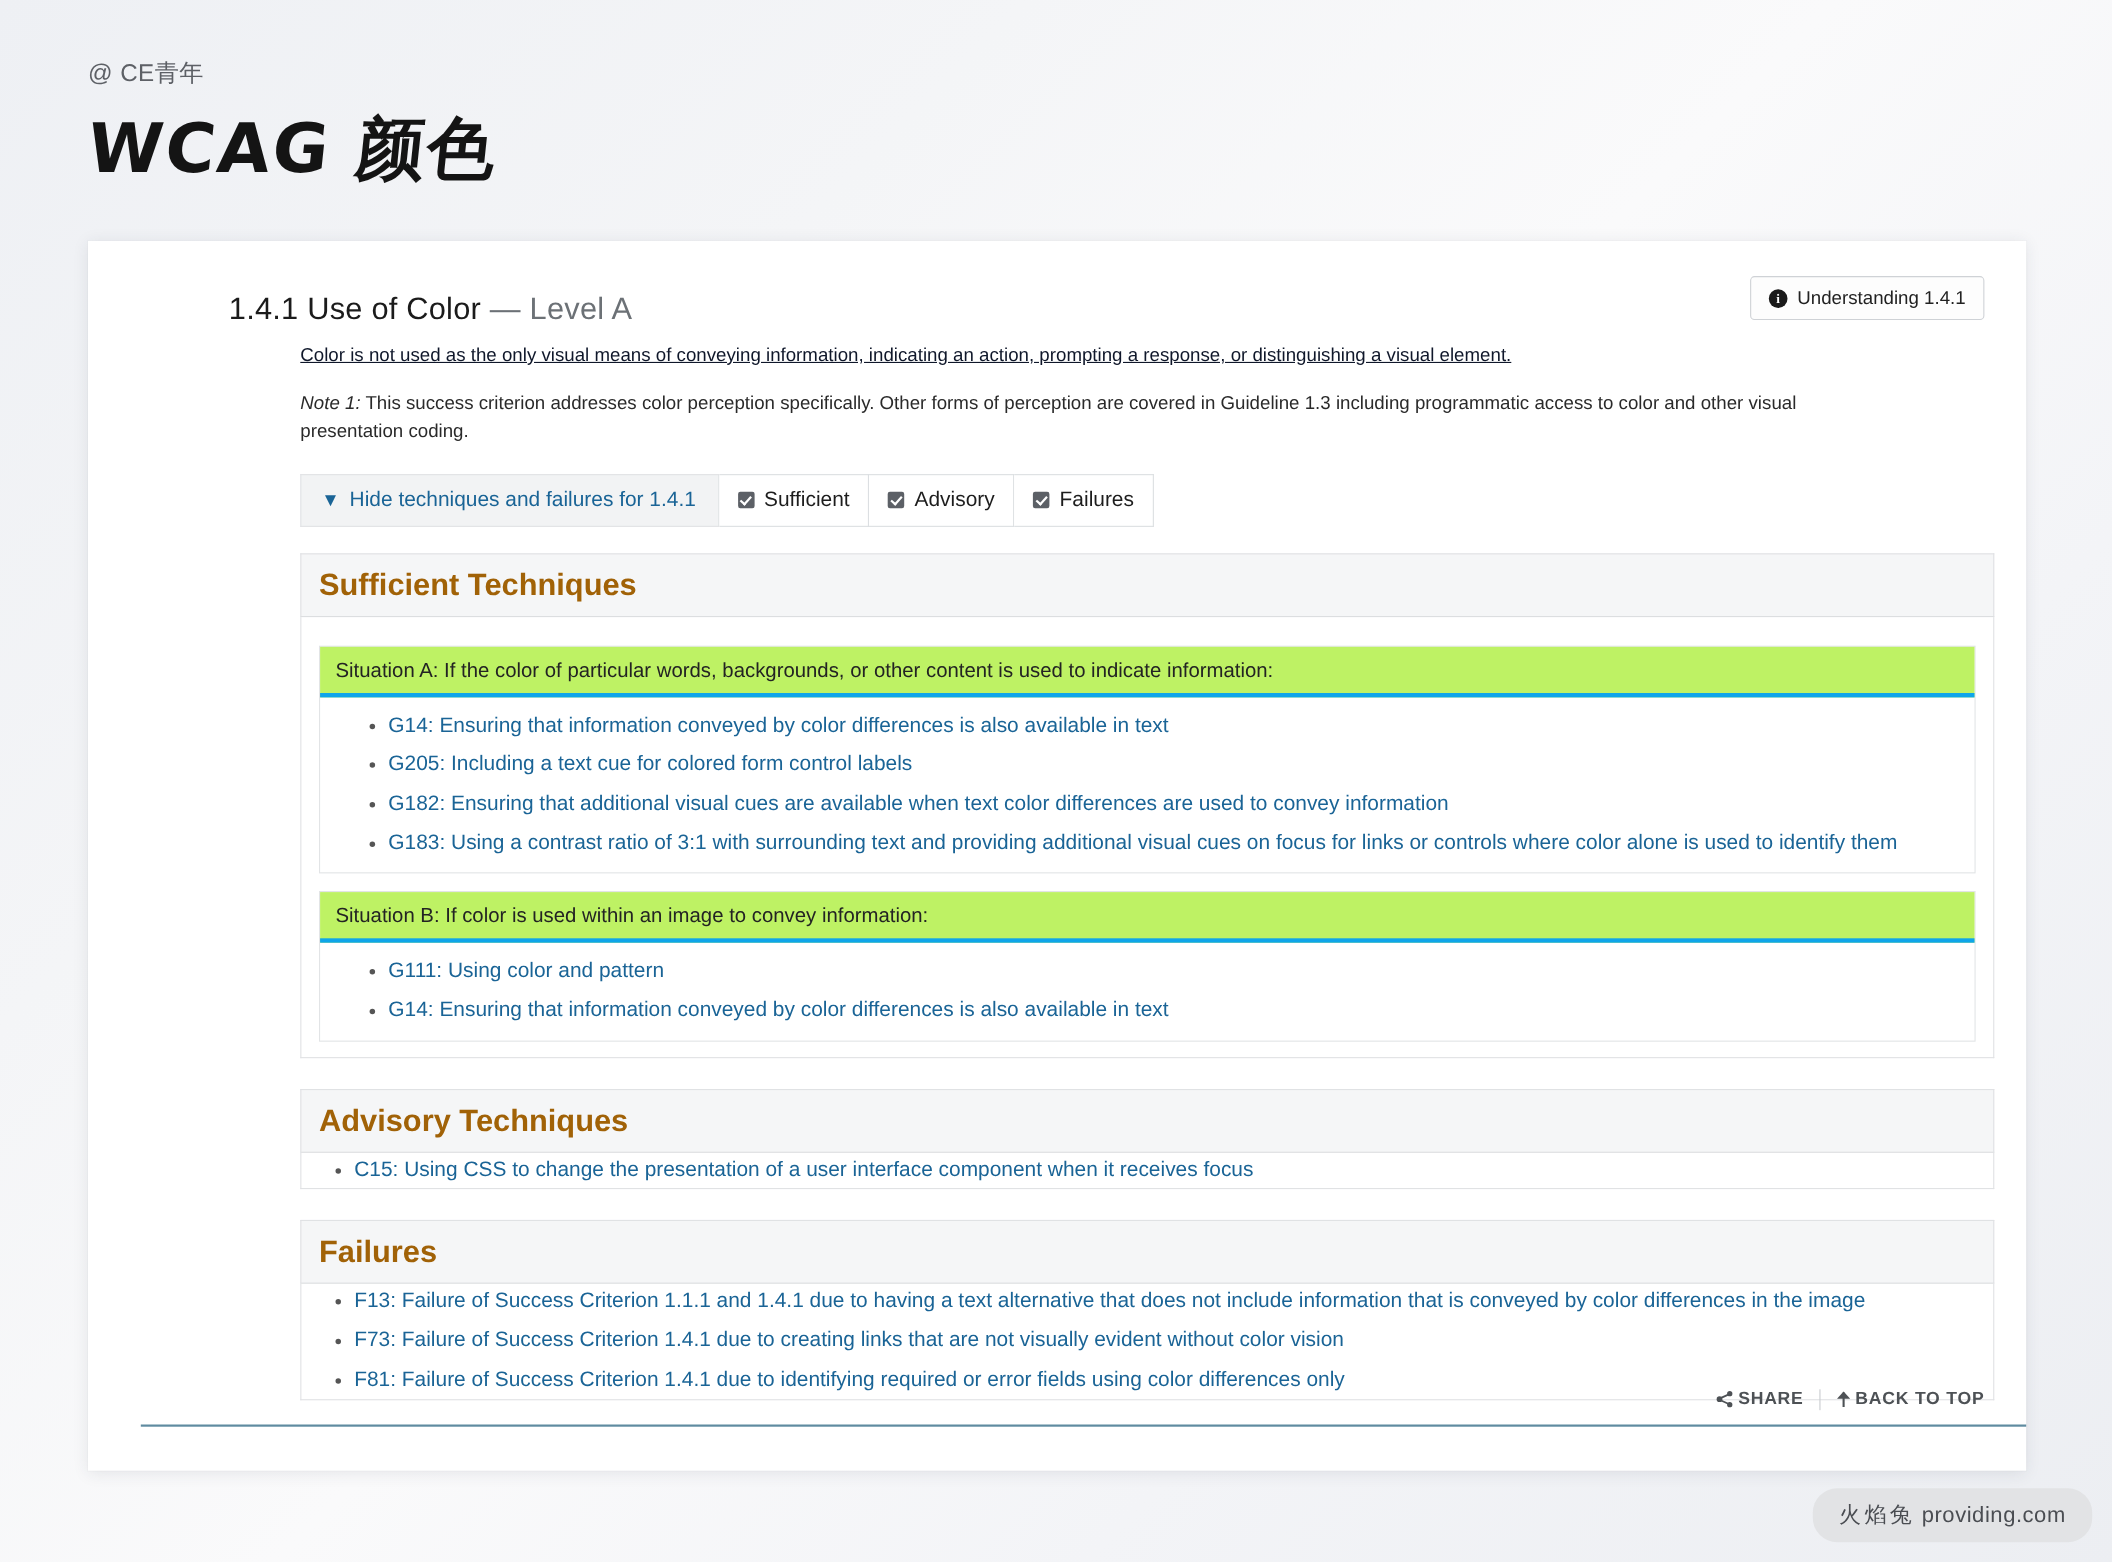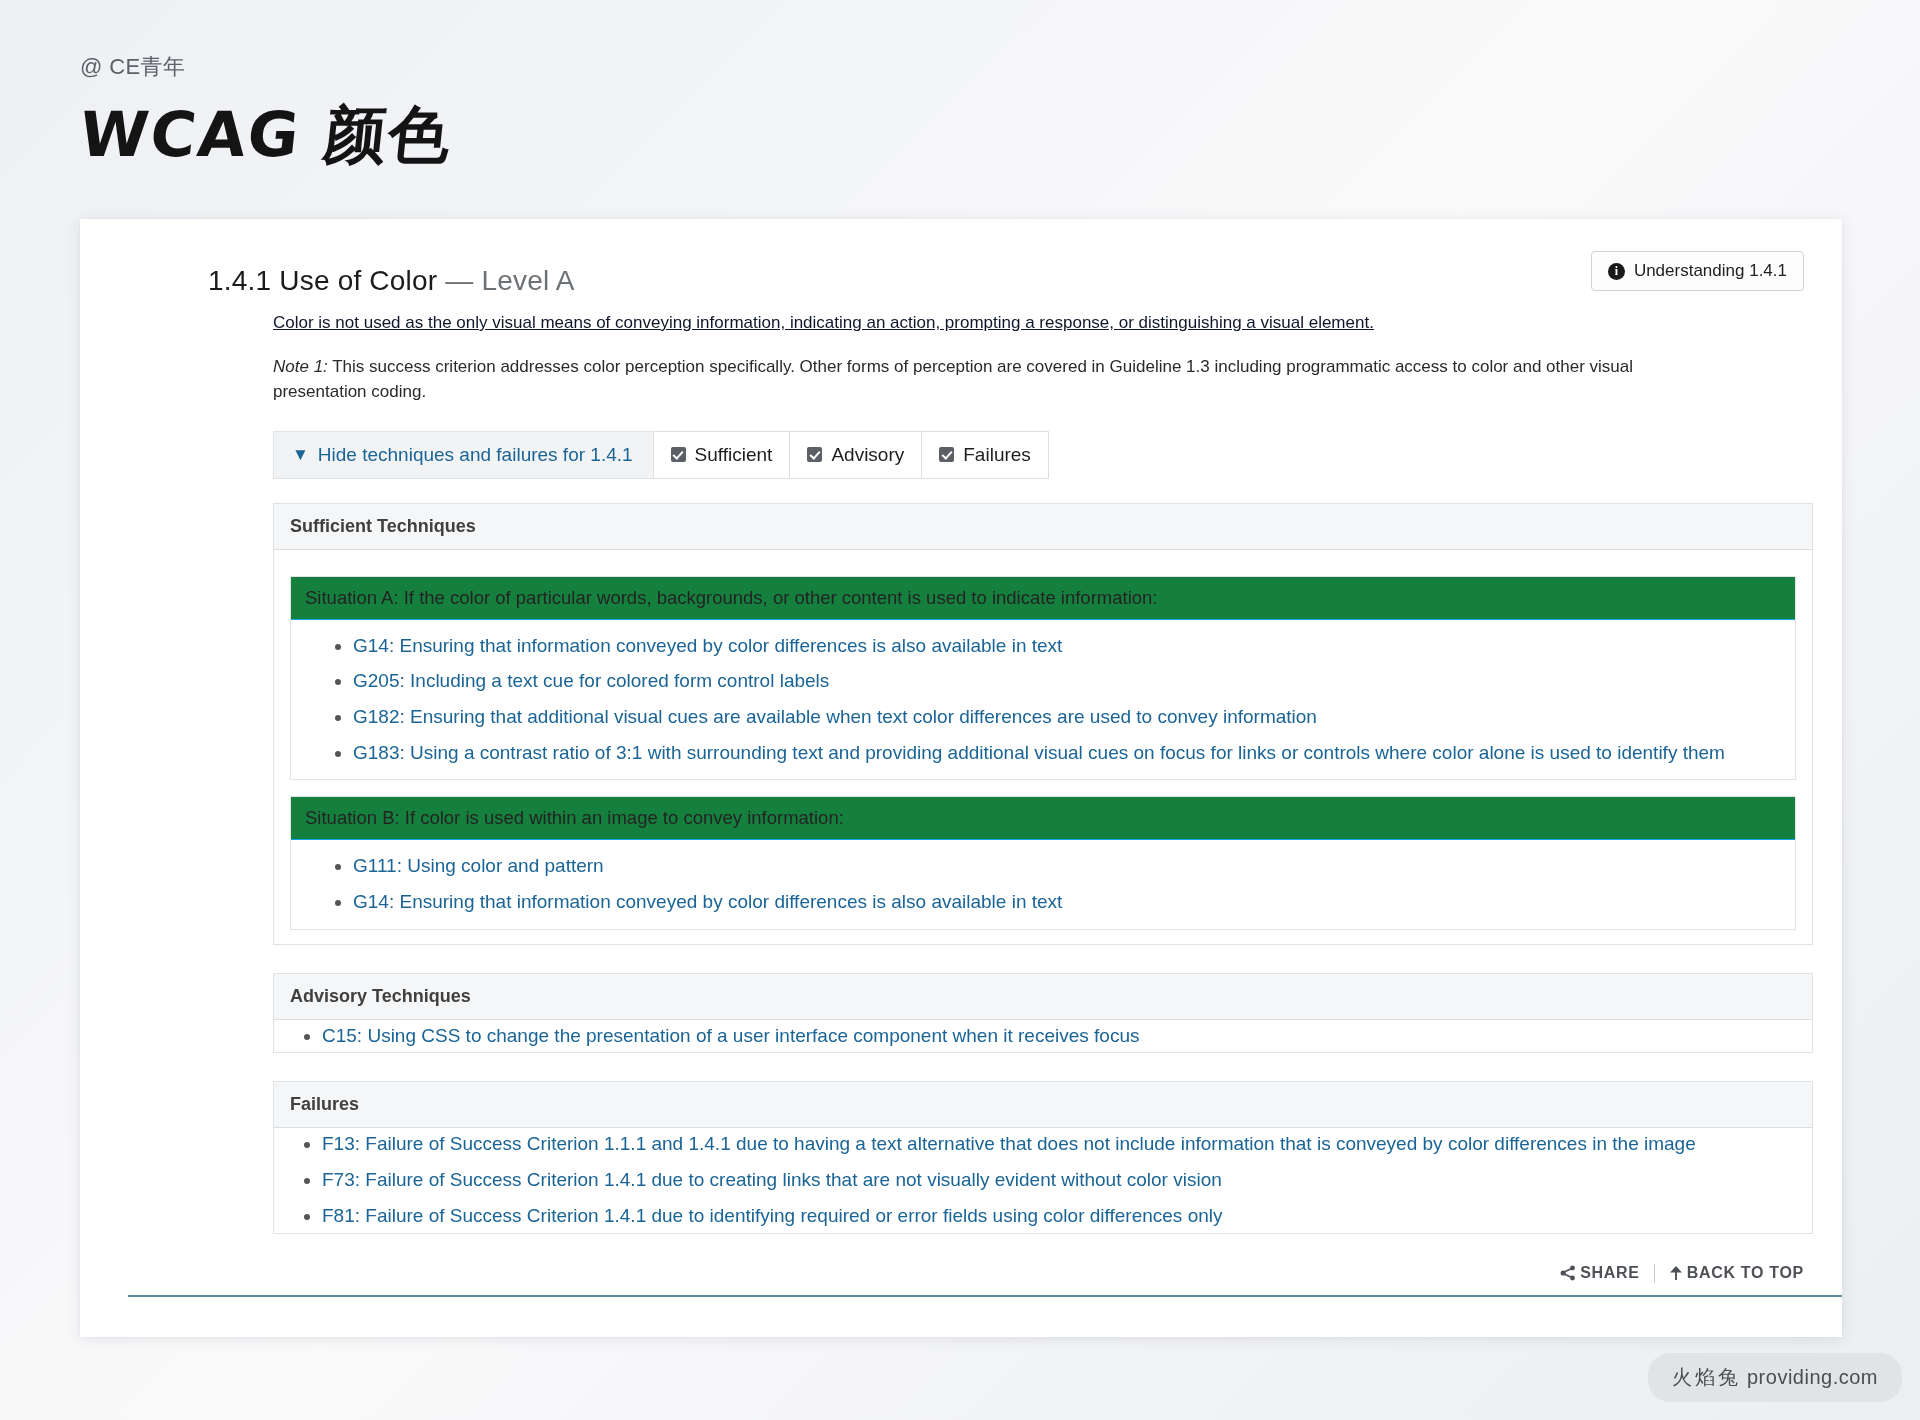--- a/index.html
+++ b/index.html
@@ -156,42 +156,42 @@
     transform: rotate(42deg);
   }
 
   
   .section { margin: 24px 0 0 145px; width: 1540px; }
   .section-head {
     background: #f5f6f7;
     border: 1px solid #e0e2e4;
     border-bottom: 1px solid #dcdee0;
     padding: 12px 16px;
-    font-size: 18px;
+    font-size: 28px;
     font-weight: 700;
-    color: #404040;
+    color: #a16207;
   }
   .section-body {
     border: 1px solid #e0e2e4;
     border-top: none;
     padding: 16px 16px 14px 16px;
   }
   .note-line {
     font-size: 19px;
     color: #1f1f1f;
     padding: 2px 0 6px 0;
   }
 
   .situation {
     border: 1px solid #e2e4e6;
     margin: 10px 0 0 0;
   }
   .situation-head {
-    background: #15803d;
-    border-bottom: 1px solid #0ea5e9;
+    background: #bef264;
+    border-bottom: 4px solid #0ea5e9;
     padding: 10px 14px;
     font-size: 18.5px;
     color: #232323;
   }
   .situation-body { padding: 14px 10px 14px 10px; }
 
   ul.links {
     margin: 0;
     padding: 0 0 0 52px;
     list-style: disc;

